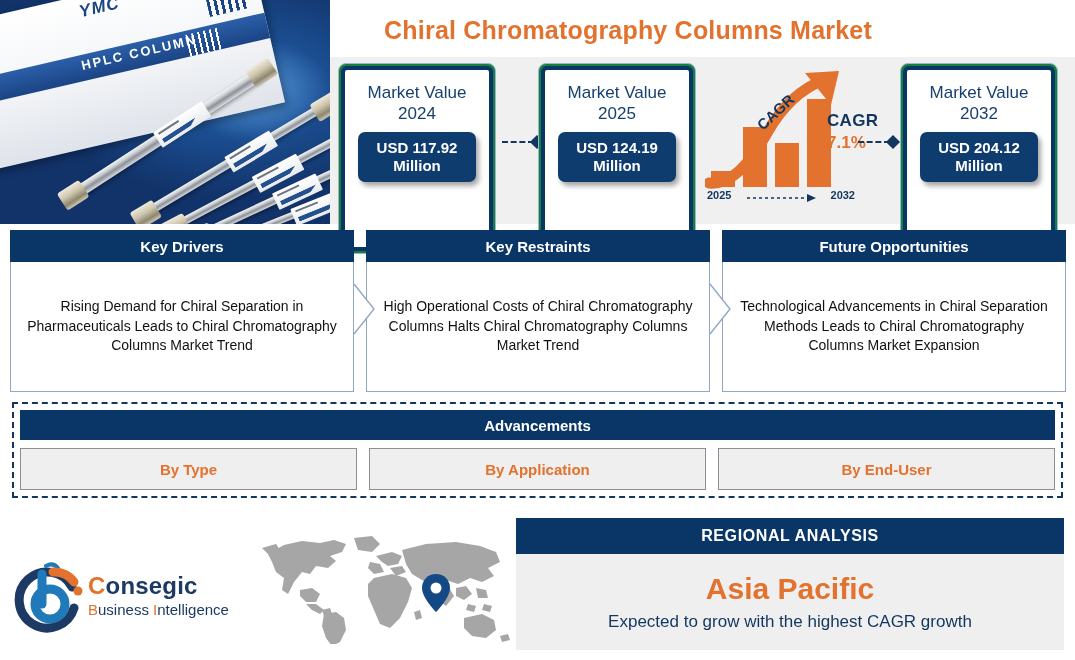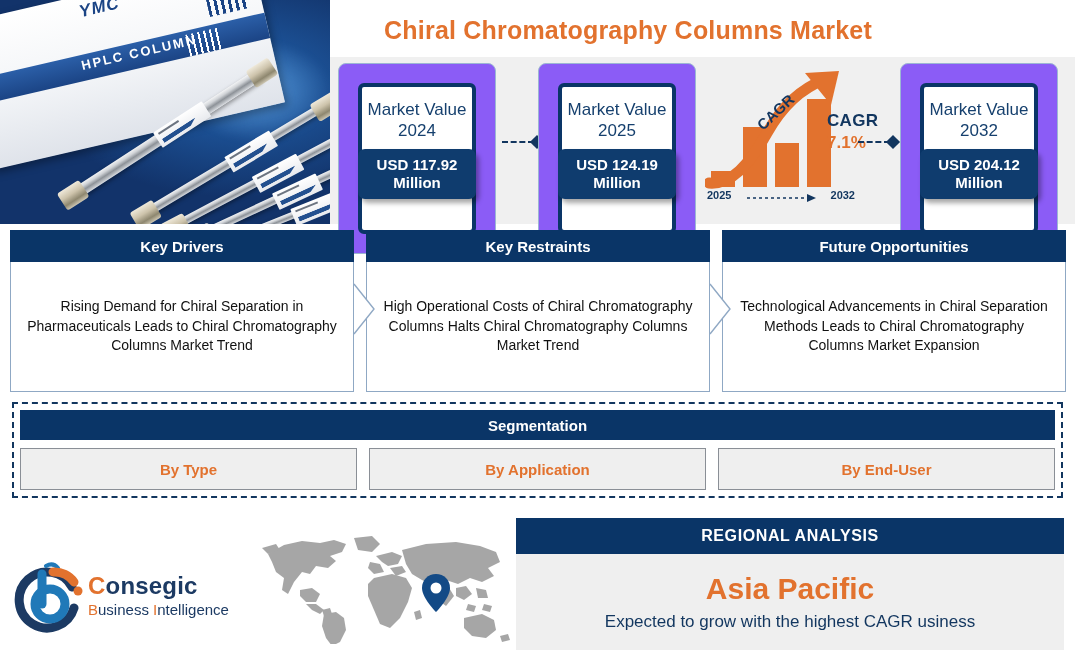--- a/index.html
+++ b/index.html
@@ -94,21 +94,21 @@
     position:absolute; left:0; top:16px; width:596px; text-align:center;
     font-size:25px; font-weight:bold; color:#e2722e; letter-spacing:.2px;
   }
   .stats-strip {
     position:absolute; left:0; top:57px; width:745px; height:167px; background:#f0f0f0;
   }
 
   
   .vcard {
     position:absolute; top:6px; width:158px; height:191px;
-    border:1px solid #9cb6d4; border-radius:8px; background:#8b5cf6; padding:19px;
+    border:1px solid #9cb6d4; border-radius:8px; background:#15803d; padding:2px;
   }
   .vcard-inner {
     width:100%; height:100%; border:4px solid #0a3567; border-radius:6px;
     background:#ffffff; display:flex; flex-direction:column;
     align-items:center; justify-content:flex-start; padding-top:12px;
   }
   .vtitle { font-size:17px; color:#16406e; line-height:1.25; text-align:center; }
   .vchip {
     margin-top:7px; width:118px; padding:7px 0; border-radius:7px;
     background:#0f3c6e; color:#ffffff; font-size:15px; font-weight:bold;
@@ -370,21 +370,21 @@
   </div>
 
   <svg class="chev" id="cv0" viewBox="0 0 24 54">
     <path d="M2 2 L22 27 L2 52" fill="#ffffff" stroke="#8fa8c4" stroke-width="1.4"></path>
   </svg>
   <svg class="chev" id="cv1" viewBox="0 0 24 54">
     <path d="M2 2 L22 27 L2 52" fill="#ffffff" stroke="#8fa8c4" stroke-width="1.4"></path>
   </svg>
 
   <div class="segmentation">
-    <div class="seg-head">Segmentation</div>
+    <div class="seg-head">Advancements</div>
     <div class="seg-row">
       <div class="seg-item">By Type</div>
       <div class="seg-item">By Application</div>
       <div class="seg-item">By End-User</div>
     </div>
   </div>
 
   <div class="bottom">
 
     <div class="logo-zone">
@@ -441,17 +441,17 @@
           <path d="M186 42 C178 42 172 48 172 56 C172 66 186 80 186 80 C186 80 200 66 200 56
                    C200 48 194 42 186 42 Z" fill="#134a86"></path>
           <circle cx="186" cy="56" r="5.5" fill="#ffffff"></circle>
         </g>
       </svg>
     </div>
 
     <div class="region">
       <div class="region-head">REGIONAL ANALYSIS</div>
       <div class="region-name">Asia Pacific</div>
-      <div class="region-sub">Expected to grow with the highest CAGR usiness</div>
+      <div class="region-sub">Expected to grow with the highest CAGR growth</div>
     </div>
   </div>
 
 </div>
 
 </body></html>

